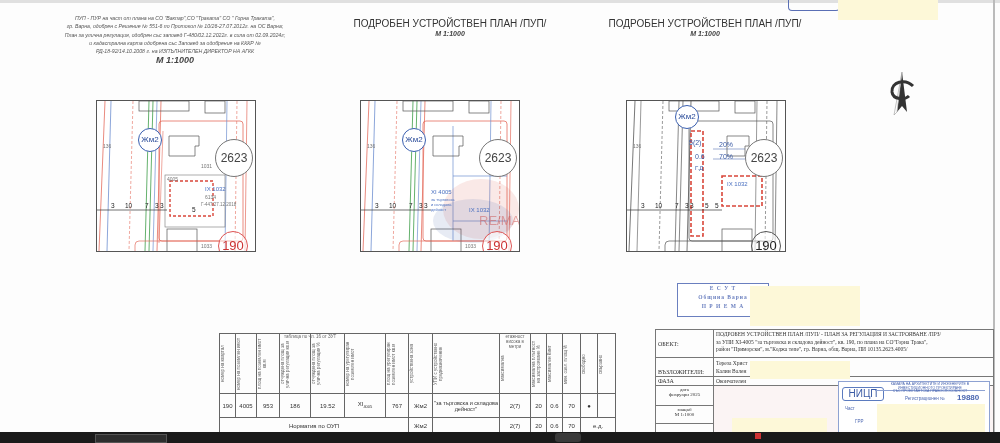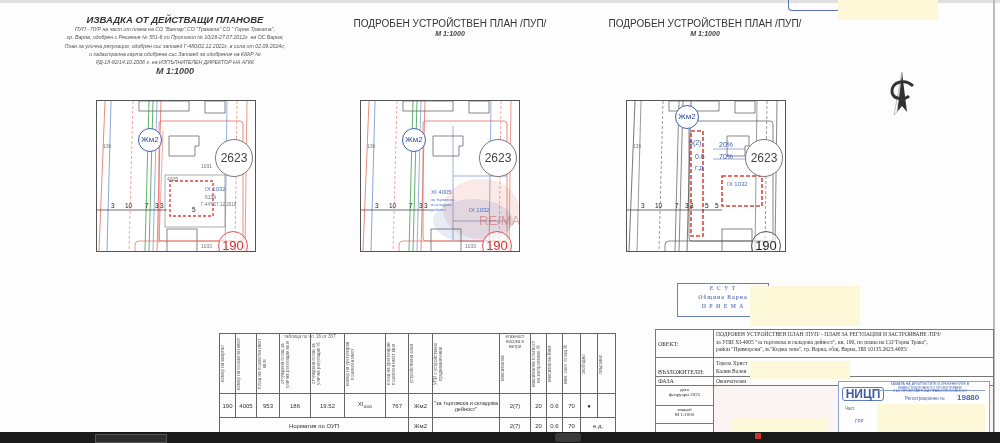--- a/index.html
+++ b/index.html
@@ -34,32 +34,31 @@
   .compass { position:absolute; left:885px; top:70px; }
 
   table.params { position:absolute; left:219px; top:333px; border-collapse:collapse; font-size:6px; color:#333; }
   table.params td { border:0.8px solid #666; text-align:center; padding:0; }
   .vt { writing-mode:vertical-rl; transform:rotate(180deg); font-size:4.5px; color:#666; height:52px; }
   .tiny { font-size:4.5px; color:#666; }
 
   table.tb { position:absolute; left:655px; top:329px; border-collapse:collapse; font-family:"Liberation Serif", serif; font-size:5.5px; color:#333; }
   table.tb td { border:0.8px solid #777; padding:1px 2px; vertical-align:top; }
   .rowlbl { font-size:6px; }
-  .nic { position:absolute; left:842px; top:387px; width:40px; height:12px; border:1px solid #5b7bbf; border-radius:3px; color:#3b5ba5; font-weight:bold; font-size:12px; text-align:center; line-height:12px; }
+  .nic { position:absolute; left:842px; top:387px; width:40px; height:12px; border:1px solid #5b7bbf; border-radius:3px; color:#3b5ba5; font-weight:normal; font-size:10px; text-align:center; line-height:12px; }
   .reg { position:absolute; font-size:4.5px; color:#4a66b0; }
 </style>
 </head>
 <body>
 
 <div class="sheet">
   <div class="topline"></div>
   <div class="rborder"></div>
 
   <div class="hdr" style="left:55px; top:14px; width:240px;">
-    <div class="t1" style="font-style:italic;">ИЗВАДКА ОТ ДЕЙСТВАЩИ ПЛАНОВЕ</div>
     <div class="l">ПУП - ПУР на част от плана на СО "Вакпар",СО "Траката" СО " Горна Траката",</div>
     <div class="l">гр. Варна, одобрен с Решение № 551-6 по Протокол № 10/26-27.07.2012г. на ОС Варна;</div>
     <div class="l">План за улична регулация, одобрен със заповед Г-480/02.12.2022г. в сила от 02.09.2024г;</div>
     <div class="l">и кадастрална карта одобрена със Заповед за одобрение на КККР №</div>
     <div class="l">РД-18-92/14.10.2008 г. на ИЗПЪЛНИТЕЛЕН ДИРЕКТОР НА АГКК</div>
     <div class="sc">М 1:1000</div>
   </div>
 
   <div class="hdr hdr2" style="left:330px; top:17px; width:240px;">
     <div class="t">ПОДРОБЕН УСТРОЙСТВЕН ПЛАН /ПУП/</div>

